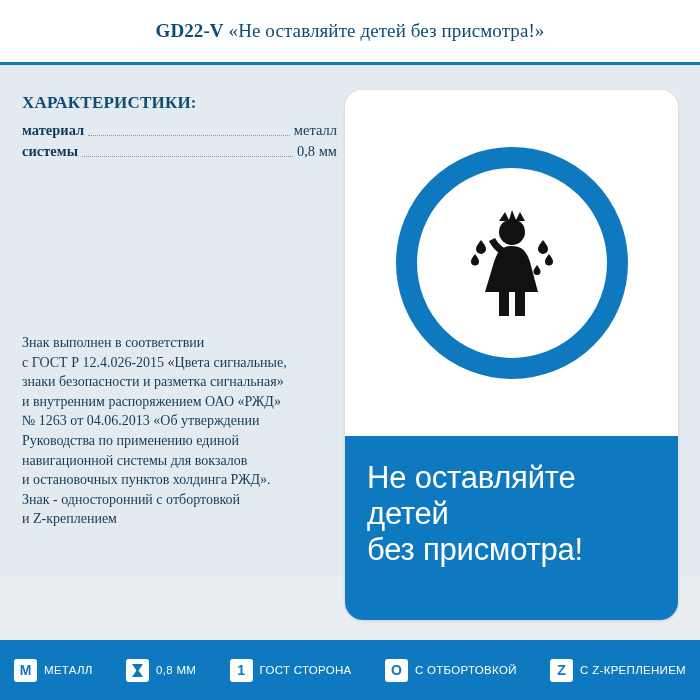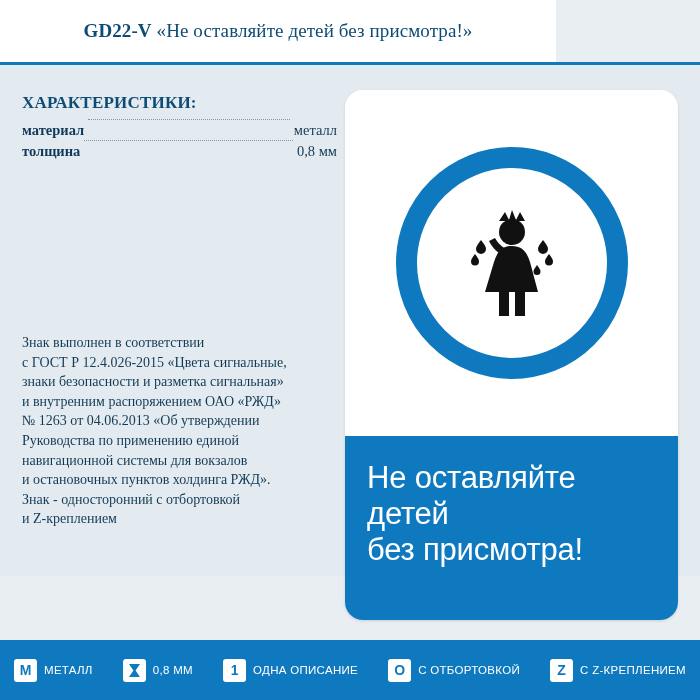--- a/index.html
+++ b/index.html
@@ -11,21 +11,21 @@
   #page {
     position: relative;
     width: 700px; height: 700px;
     background: #e9eef2;
     overflow: hidden;
   }
 
   
   #header {
     position: absolute; left: 0; top: 0;
-    width: 556px; height: 62px;
+    width: 700px; height: 62px;
     background: #ffffff;
     display: flex; align-items: center; justify-content: center; font-family: Liberation Serif, serif;
   }
   #header-title {
     font-size: 19px;
     color: #0c4a6e;
     letter-spacing: 0.1px;
     white-space: nowrap;
   }
   #header-title .code {
@@ -53,21 +53,21 @@
   .section-title {
     font-family: "Liberation Serif", serif;
     font-weight: bold;
     font-size: 17px;
     color: #0f4c75;
     letter-spacing: 0.2px;
     margin-bottom: 9px;
   }
   .spec-row {
     display: flex;
-    align-items: flex-start;
+    align-items: flex-end;
     font-size: 14.5px;
     color: #123a56;
     margin-bottom: 4px;
     white-space: nowrap;
   }
   .spec-label { font-weight: bold; color: #10385a; }
   .spec-dots {
     flex: 1 1 auto;
     margin: 0 4px;
     border-bottom: 1.5px dotted #7c97ab;
@@ -179,21 +179,21 @@
     <div id="left-col">
       <div class="section-title">ХАРАКТЕРИСТИКИ:</div>
 
       <div class="spec-row">
         <span class="spec-label">материал</span>
         <span class="spec-dots"></span>
         <span class="spec-value">металл</span>
       </div>
 
       <div class="spec-row">
-        <span class="spec-label">толщина</span>
+        <span class="spec-label">системы</span>
         <span class="spec-dots"></span>
         <span class="spec-value">0,8 мм</span>
       </div>
 
     </div>
 
     <div id="desc-block">
       <div id="desc-text">Знак выполнен в соответствии
 с ГОСТ Р 12.4.026-2015 «Цвета сигнальные,
 знаки безопасности и разметка сигнальная»
@@ -250,21 +250,21 @@
       <div class="f-badge">
         <svg width="15" height="15" viewBox="0 0 15 15" aria-hidden="true">
           <path d="M2 1 L13 1 L8.6 7.5 L13 14 L2 14 L6.4 7.5 Z" fill="#0f79c0"></path>
         </svg>
       </div>
       <div class="f-label">0,8 ММ</div>
     </div>
 
     <div class="f-item">
       <div class="f-badge">1</div>
-      <div class="f-label">ОДНА ОПИСАНИЕ</div>
+      <div class="f-label">ГОСТ СТОРОНА</div>
     </div>
 
     <div class="f-item">
       <div class="f-badge">O</div>
       <div class="f-label">С ОТБОРТОВКОЙ</div>
     </div>
 
     <div class="f-item">
       <div class="f-badge">Z</div>
       <div class="f-label">С Z-КРЕПЛЕНИЕМ</div>

